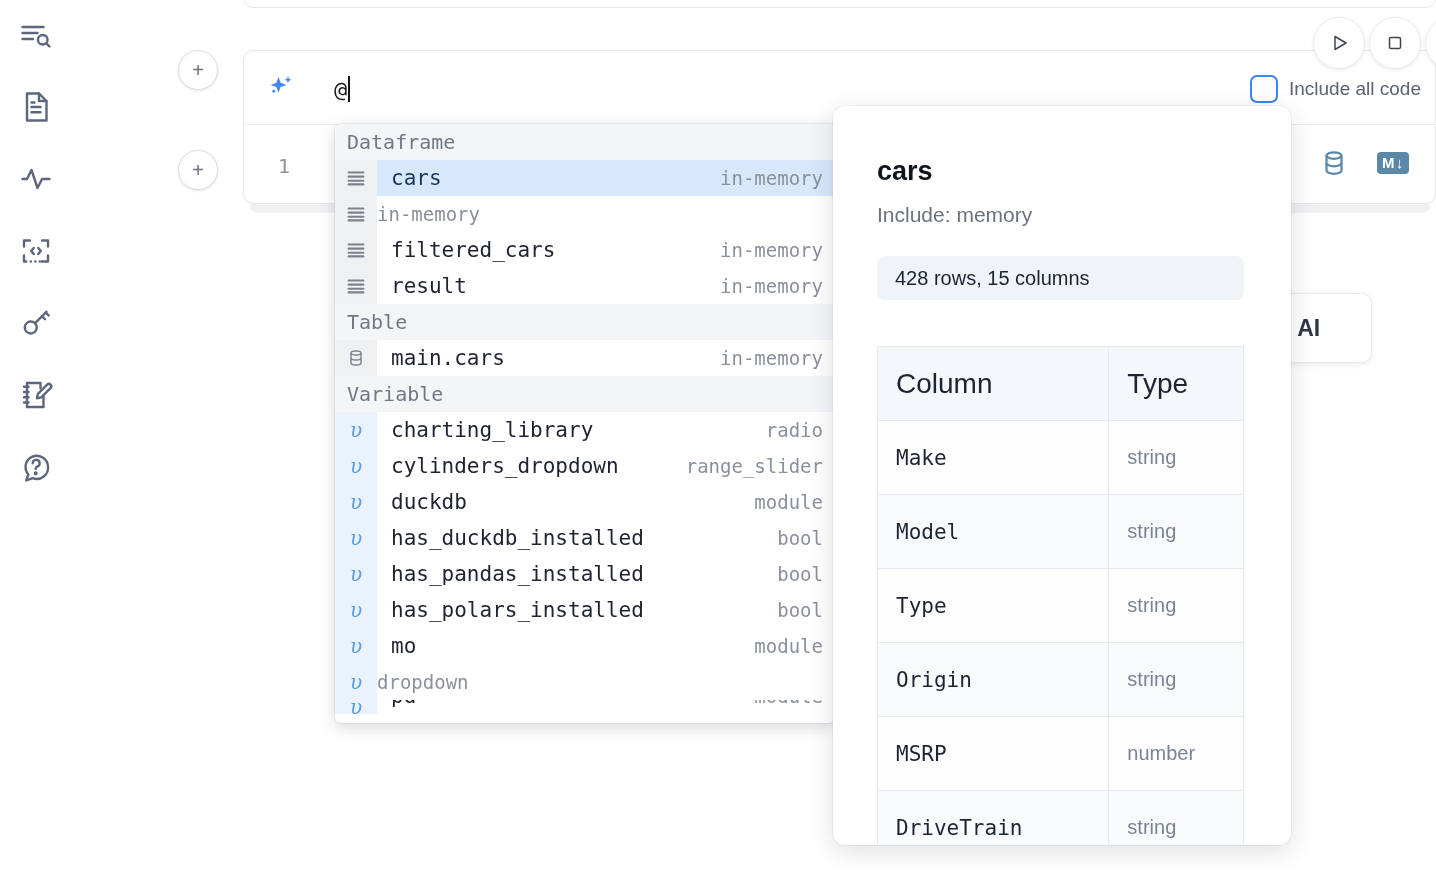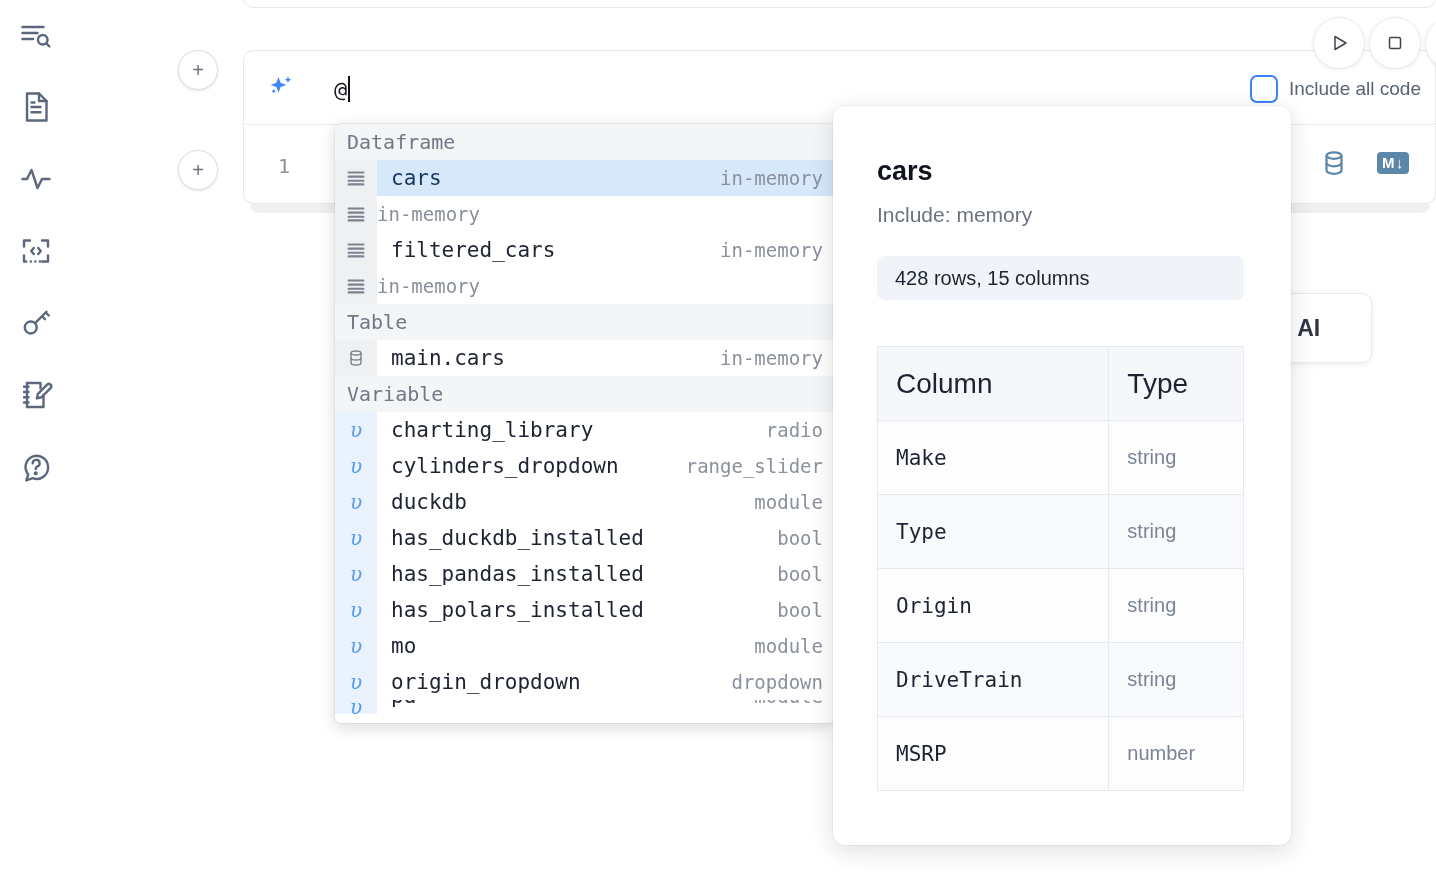--- a/index.html
+++ b/index.html
@@ -316,20 +316,21 @@
         </span>
         <span class="ac-name">filtered_cars</span>
         <span class="ac-kind">in-memory</span>
       </div>
       <div class="ac-row">
         <span class="ac-gutter g-df">
           <svg width="22" height="22" viewBox="0 0 24 24" fill="none" stroke="#7c828e" stroke-width="2.4" stroke-linecap="round">
             <path d="M4 6h16M4 10.5h16M4 15h16M4 19h16"></path>
           </svg>
         </span>
+        <span class="ac-name">result</span>
         <span class="ac-kind">in-memory</span>
       </div>
       <div class="ac-section">Table</div>
       <div class="ac-row">
         <span class="ac-gutter g-tb">
           <svg width="20" height="20" viewBox="0 0 24 24" fill="none" stroke="#7c828e" stroke-width="1.7">
             <ellipse cx="12" cy="6" rx="6" ry="2.4"></ellipse>
             <path d="M6 6v6c0 1.35 2.7 2.4 6 2.4s6-1.05 6-2.4V6"></path>
             <path d="M6 12v6c0 1.35 2.7 2.4 6 2.4s6-1.05 6-2.4v-6"></path>
           </svg>
@@ -384,21 +385,20 @@
         <span class="ac-gutter g-var">
           <span class="var-glyph">υ</span>
         </span>
         <span class="ac-name">mo</span>
         <span class="ac-kind">module</span>
       </div>
       <div class="ac-row">
         <span class="ac-gutter g-var">
           <span class="var-glyph">υ</span>
         </span>
-        <span class="ac-name">origin_dropdown</span>
         <span class="ac-kind">dropdown</span>
       </div>
       <div class="ac-row partial">
         <span class="ac-gutter g-var">
           <span class="var-glyph">υ</span>
         </span>
         <span class="ac-name">pd</span>
         <span class="ac-kind">module</span>
       </div>
     </div>
@@ -420,32 +420,36 @@
         <th>Column</th>
         <th>Type</th>
       </tr>
         </thead>
       <tbody id="detail-rows">
           <tr>
             <td class="col">Make</td>
             <td class="typ">string</td>
           </tr>
           <tr>
+            <td class="col">Model</td>
+            <td class="typ">string</td>
+          </tr>
+          <tr>
             <td class="col">Type</td>
             <td class="typ">string</td>
           </tr>
           <tr>
             <td class="col">Origin</td>
             <td class="typ">string</td>
           </tr>
           <tr>
+            <td class="col">MSRP</td>
+            <td class="typ">number</td>
+          </tr>
+          <tr>
             <td class="col">DriveTrain</td>
             <td class="typ">string</td>
           </tr>
-          <tr>
-            <td class="col">MSRP</td>
-            <td class="typ">number</td>
-          </tr>
         </tbody>
     </table>
   </div>
 
 </div>
 
 </body></html>

